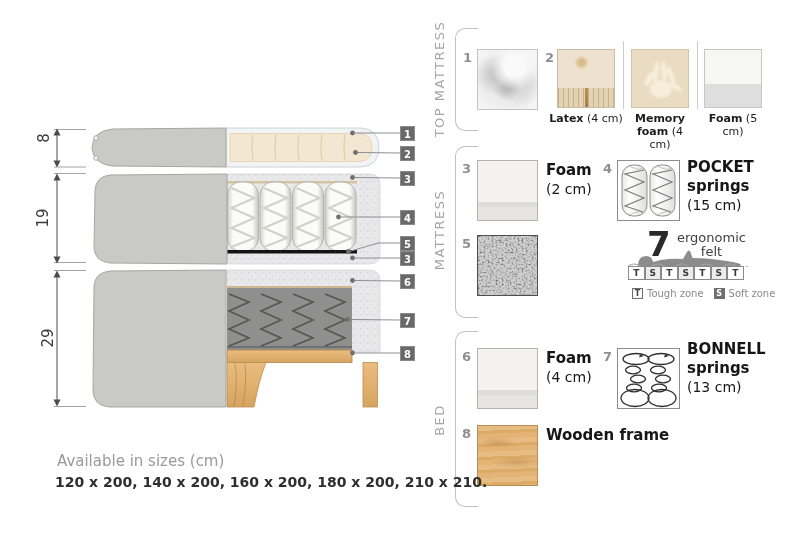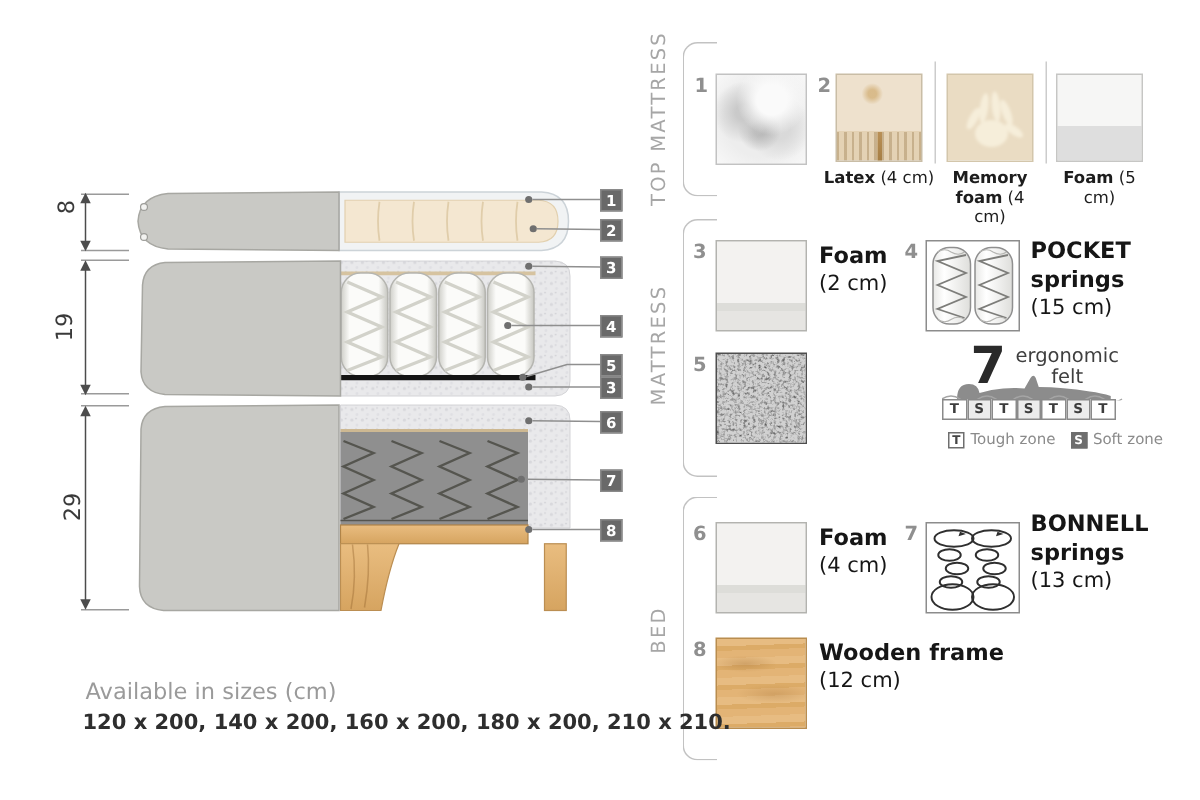--- a/index.html
+++ b/index.html
@@ -336,19 +336,18 @@
   <div class="itemtext" style="left:687px;top:340px;">
     <div class="nm">BONNELL</div>
     <div class="nm">springs</div>
     <div class="sz">(13 cm)</div>
   </div>
 
   <div class="itemnum" style="left:462px;top:426px;">8</div>
   <div class="imgbox woodimg" style="left:477px;top:425px;width:61px;height:61px;"></div>
   <div class="itemtext" style="left:546px;top:426px;">
     <div class="nm">Wooden frame</div>
-    <div class="sz">(12 cm)</div>
   </div>
 
   <div class="footer-title">Available in sizes (cm)</div>
   <div class="footer-sizes">120 x 200, 140 x 200, 160 x 200, 180 x 200, 210 x 210.</div>
 
 </div>
 
 </body></html>

